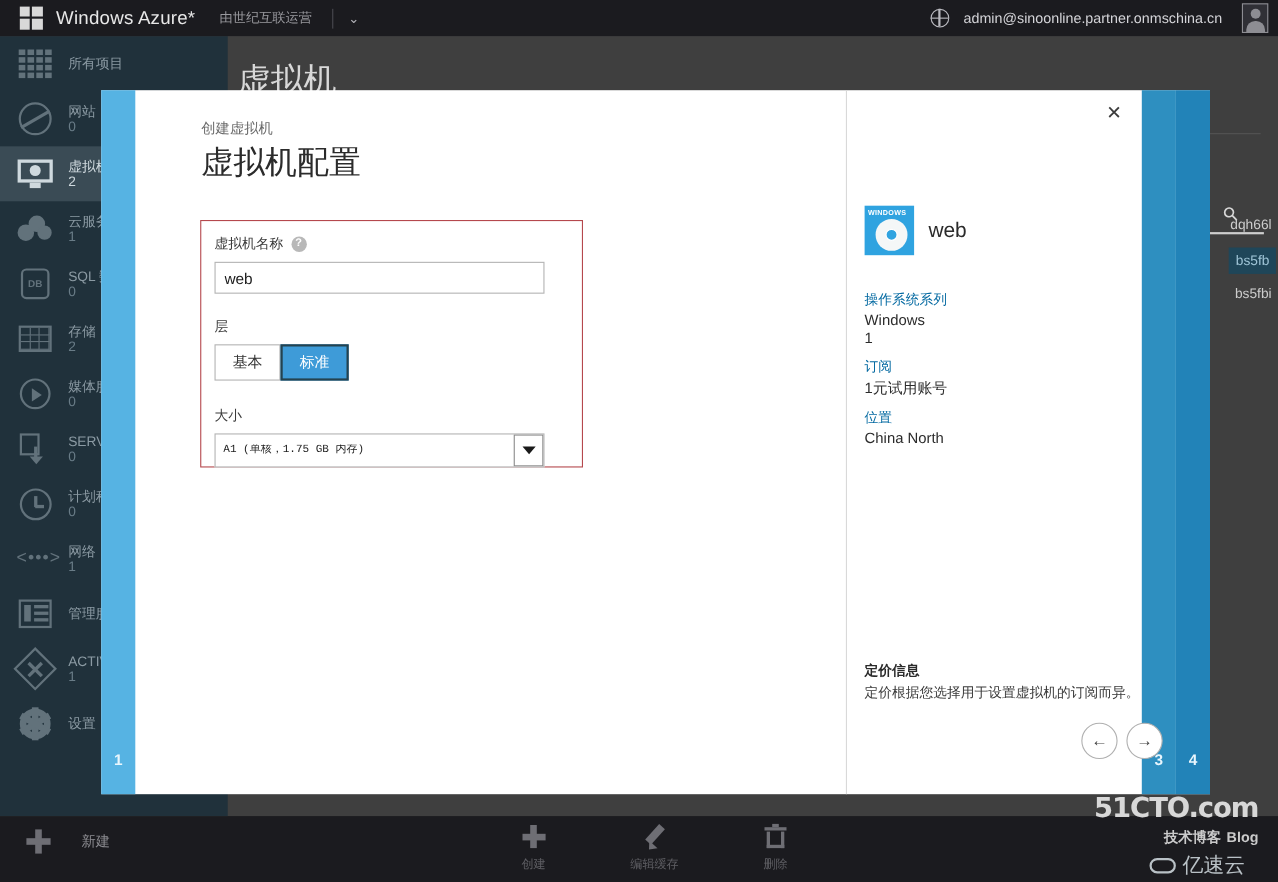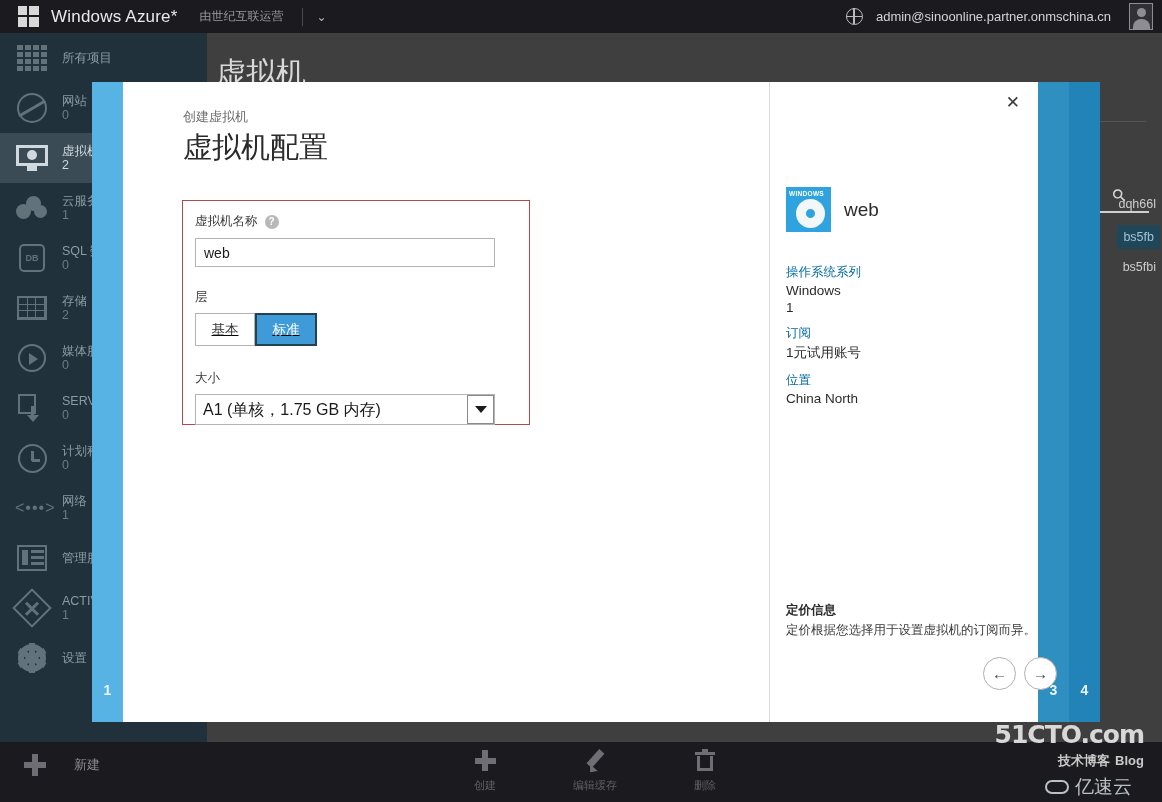--- a/index.html
+++ b/index.html
@@ -119,30 +119,30 @@
   .formbox { position:absolute; left:59px; top:118px; width:348px; height:225px; border:1px solid #b5484d; }
   .fld-label { color:#3a3a3a; font-size:12.5px; display:flex; align-items:center; }
   .help-ico {
     display:inline-block; width:14px;height:14px;border-radius:50%;background:#b8b8b8;color:#fff;
     font-size:10px; line-height:14px; text-align:center; margin-left:7px; font-weight:bold;
   }
   .txtinput {
     width:300px; height:29px; border:1px solid #b3b3b3; background:#fff;
     font-family:"Liberation Sans",sans-serif; font-size:14px; color:#1a1a1a; padding:0 8px;
   }
-  .tier-grp { display:flex;text-decoration:underline; }
+  .tier-grp { display:flex; }
   .tier-btn {
     width:60px; height:33px; border:1px solid #b3b3b3; background:#fff; color:#333;
     font-size:13.5px; font-family:"Liberation Sans",sans-serif; cursor:pointer;
   }
   .tier-btn.sel { background:#3e9bd8; color:#fff; border:2px solid #24424f; width:62px; }
   .selwrap { position:relative; width:300px; height:31px; }
   .selwrap select {
-    width:300px; height:31px; border:1px solid #b3b3b3; background:#fff; font-size:16px;
-    font-family:Liberation Sans, sans-serif; padding:0 34px 0 7px; color:#1a1a1a;
+    width:300px; height:31px; border:1px solid #b3b3b3; background:#fff; font-size:10px;
+    font-family:Liberation Mono, monospace; padding:0 34px 0 7px; color:#1a1a1a;
     -webkit-appearance:none; appearance:none;
   }
   .sel-arrow {
     position:absolute; right:1px; top:1px; width:27px; height:29px; background:#fff;
     border-left:1px solid #d5d5d5; display:flex; align-items:center; justify-content:center;
     pointer-events:none; border:1px solid #8a8a8a; border-left:1px solid #8a8a8a;
   }
   .sel-arrow::after { content:""; border-left:6px solid transparent; border-right:6px solid transparent; border-top:7px solid #1a1a1a; }
 
   .vline { position:absolute; left:646px; top:0; width:1px; height:640px; background:#d9d9d9; }

